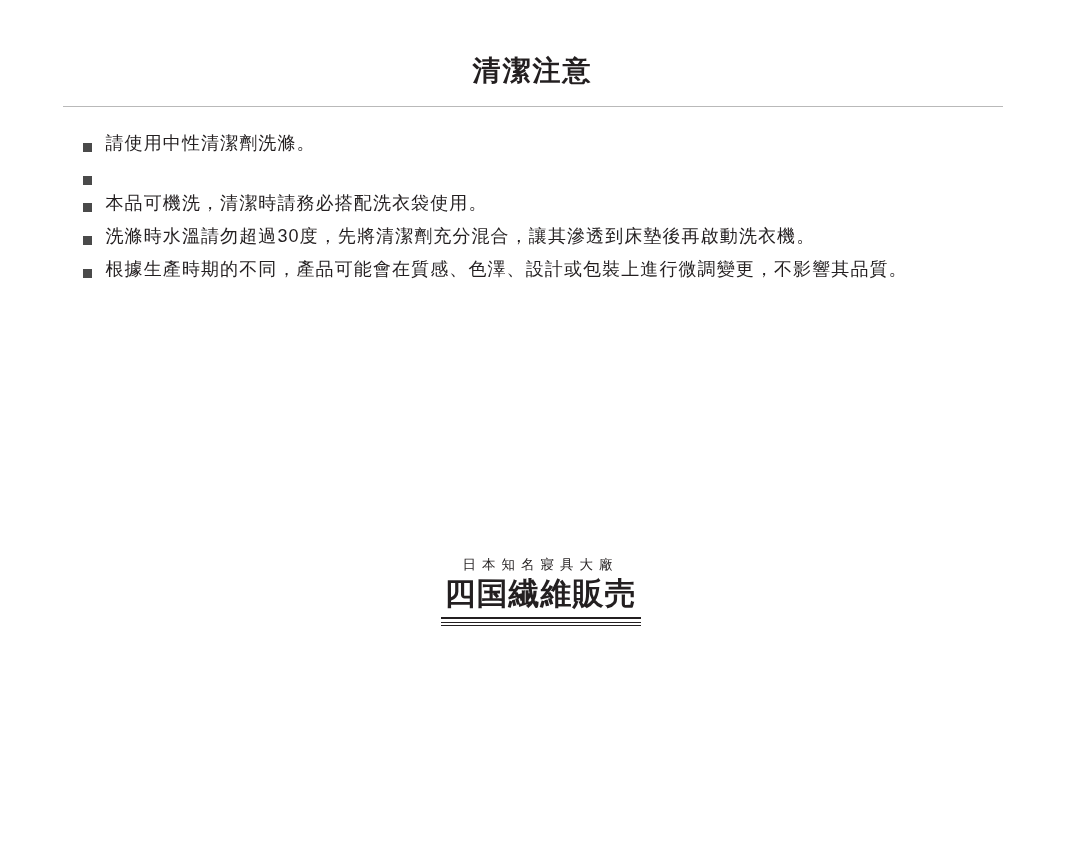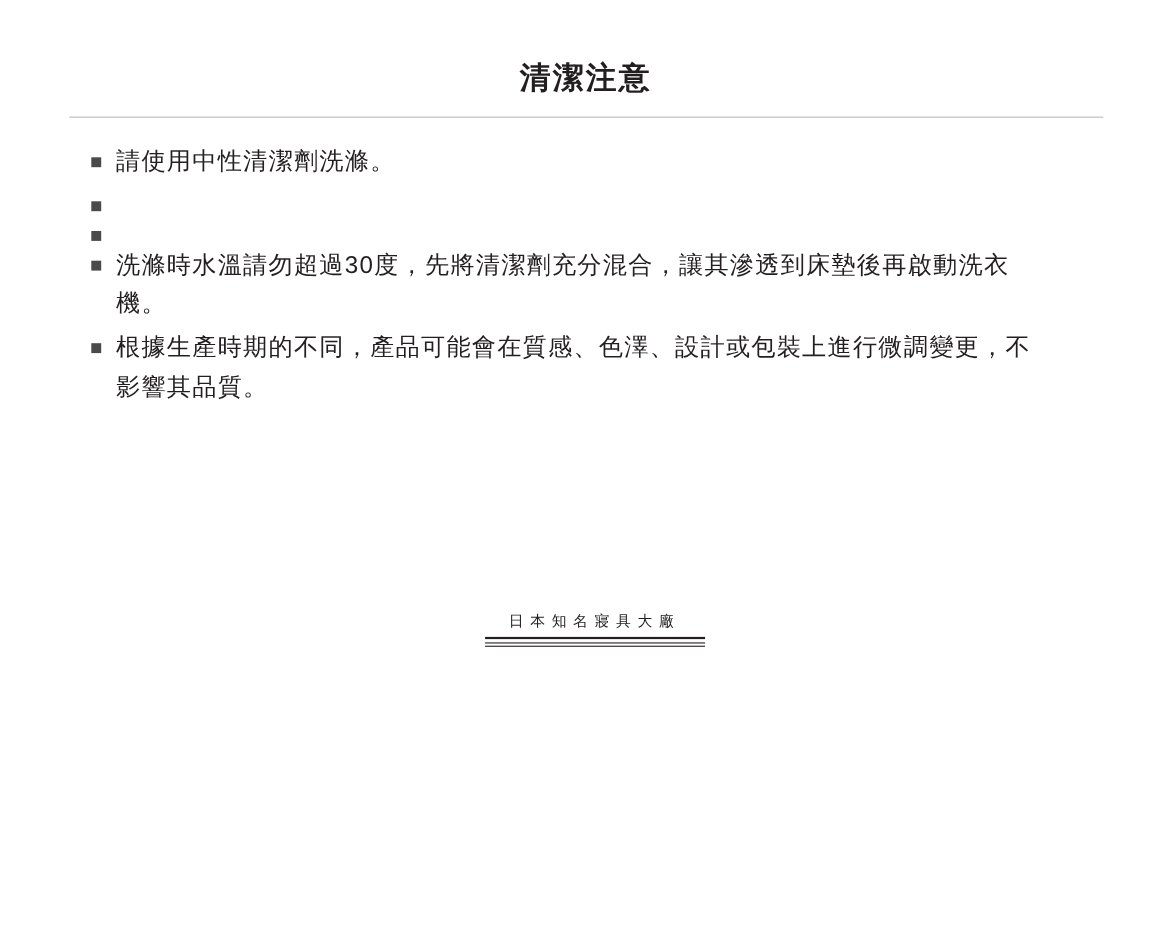--- a/index.html
+++ b/index.html
@@ -47,21 +47,21 @@
   }
   .bullet {
     flex: 0 0 auto;
     width: 9px;
     height: 9px;
     background: #4a4a4a;
     margin-top: 14px;
     margin-right: 14px;
   }
   .item-text {
-    font-size: 22px;
+    font-size: 18px;
     line-height: 1.62;
     letter-spacing: 1.1px;
     color: #231f20;
     max-width: 850px;
   }
   .brand {
     position: absolute;
     left: 16px;
     right: 0;
     top: 556px;
@@ -109,35 +109,37 @@
       <span class="bullet"></span>
       <span class="item-text">請使用中性清潔劑洗滌。</span>
     </div>
 
     <div class="item">
       <span class="bullet"></span>
     </div>
 
     <div class="item">
       <span class="bullet"></span>
+      <span class="item-text">本品可機洗，清潔時請務必搭配洗衣袋使用。</span>
     </div>
 
 
     <div class="item">
       <span class="bullet"></span>
       <span class="item-text">洗滌時水溫請勿超過30度，先將清潔劑充分混合，讓其滲透到床墊後再啟動洗衣機。</span>
     </div>
 
 
     <div class="item">
       <span class="bullet"></span>
       <span class="item-text">根據生產時期的不同，產品可能會在質感、色澤、設計或包裝上進行微調變更，不影響其品質。</span>
     </div>
 
   </div>
 
   <div class="brand">
     <div class="brand-tagline">日本知名寢具大廠</div>
+    <div class="brand-name">四国繊維販売</div>
     <div class="brand-underline"></div>
     <div class="brand-underline2"></div>
   </div>
 
 </div>
 
 </body></html>

